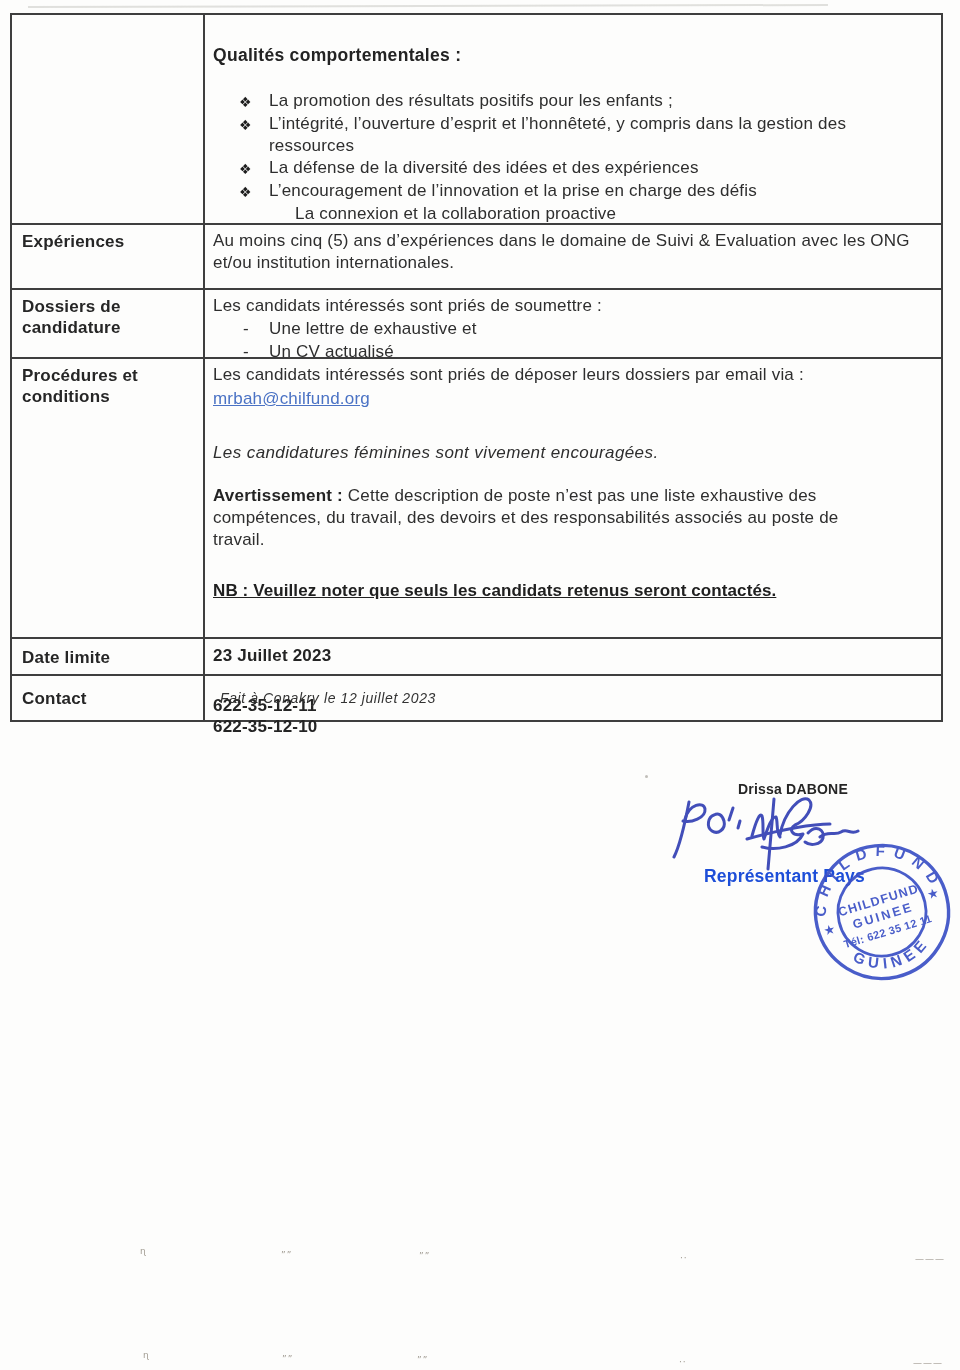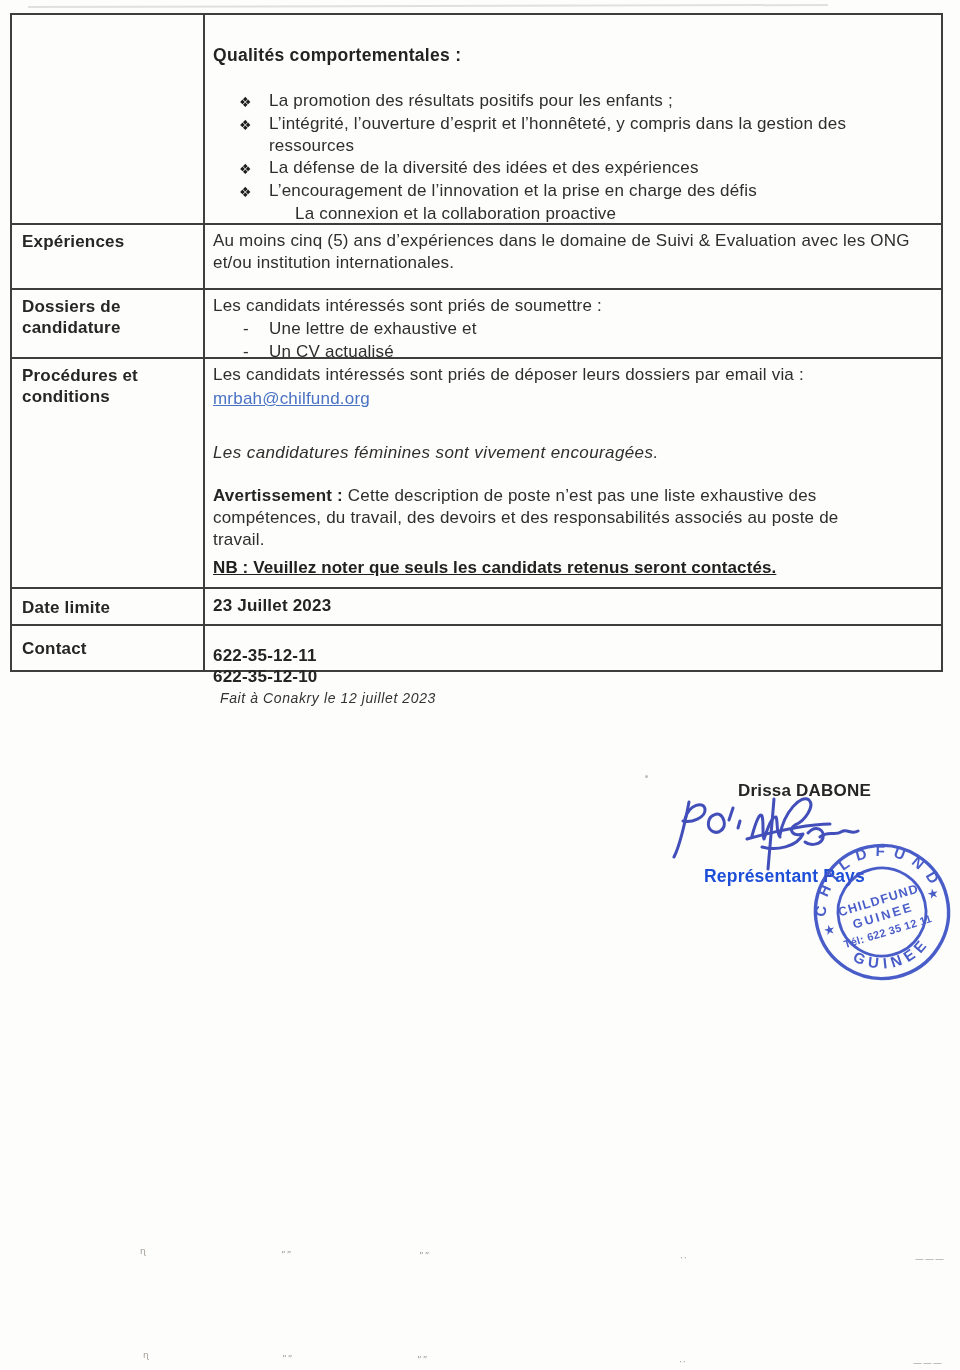--- a/index.html
+++ b/index.html
@@ -16,47 +16,47 @@
   
   .tbl{position:absolute;left:10px;top:13px;width:933px;border:2px solid #3e3e3e;box-sizing:border-box;}
   .row{display:flex;box-sizing:border-box;}
   .row+.row{border-top:2px solid #3e3e3e;}
   .cell-l{width:193px;min-width:193px;border-right:2px solid #3e3e3e;
     padding:6px 6px 8px 10px;font-weight:bold;font-size:17px;line-height:21px;
     letter-spacing:.2px;color:#262626;box-sizing:border-box;}
   .cell-r{flex:1;padding:0 10px 0 8px;font-size:17px;letter-spacing:.2px;
     line-height:22px;box-sizing:border-box;}
   .h208{height:208px}.h65{height:65px}.h69{height:69px}
-  .h234{height:230px}.h37{height:37px}.h46{height:46px}
+  .h234{height:280px}.h37{height:37px}.h46{height:46px}
   .pt5{padding-top:5px}.pt6{padding-top:6px}.pt8{padding-top:8px}.pt12{padding-top:12px}.pt2{padding-top:19px}
 
   .qual-head{font-weight:bold;font-size:17.5px;letter-spacing:.3px;padding-top:29px;color:#232323;}
   .bullets{margin:24px 0 0 26px;}
   .b-row{display:flex;align-items:flex-start;line-height:22px;}
   .b-glyph{width:30px;min-width:30px;font-size:14px;color:#1d1d1d;padding-top:1px;}
   .b-text{max-width:640px;}
   .tail-line{margin-left:56px;line-height:22px;}
 
   .p700{max-width:706px;}
   .dash-list{margin-left:30px;}
   .d-row{display:flex;line-height:23px;}
   .d-glyph{width:26px;min-width:26px;text-align:left;}
 
   .email{color:#4a72c4;text-decoration:underline;cursor:pointer;display:inline-block;margin-top:2px;}
   .it-note{font-style:italic;margin-top:32px;letter-spacing:.4px;}
   .warn{margin-top:21px;max-width:662px;}
   .bold{font-weight:bold;color:#242424;}
-  .nb{margin-top:6px;font-weight:bold;text-decoration:underline;color:#202020;letter-spacing:.1px;}
+  .nb{margin-top:29px;font-weight:bold;text-decoration:underline;color:#202020;letter-spacing:.1px;}
   .phones div{font-weight:bold;line-height:21px;color:#242424;}
   .val-bold{font-weight:bold;color:#242424;}
 
   
   .place-date{position:absolute;left:220px;top:690px;font-size:14px;font-style:italic;
     letter-spacing:.6px;color:#333;}
-  .sig-name{position:absolute;left:738px;top:781px;font-weight:bold;font-size:17px;
+  .sig-name{position:absolute;left:738px;top:781px;font-weight:bold;font-size:14px;
     letter-spacing:.2px;color:#262626;}
   .sig-title{position:absolute;left:704px;top:866px;font-weight:bold;font-size:17.5px;
     letter-spacing:.2px;color:#1d4ed8;}
   .sig-svg{position:absolute;left:652px;top:790px;}
   .stamp-svg{position:absolute;left:807px;top:837px;}
   .st-arc{font-family:"Liberation Sans",sans-serif;font-weight:bold;font-size:15px;
     letter-spacing:8px;fill:#3c51c6;}
   .st-arc-b{letter-spacing:5px;}
   .st-star{font-size:13px;fill:#3c51c6;font-family:"DejaVu Sans",sans-serif;}
   .st-in{font-family:"Liberation Sans",sans-serif;font-weight:bold;font-size:12.5px;

